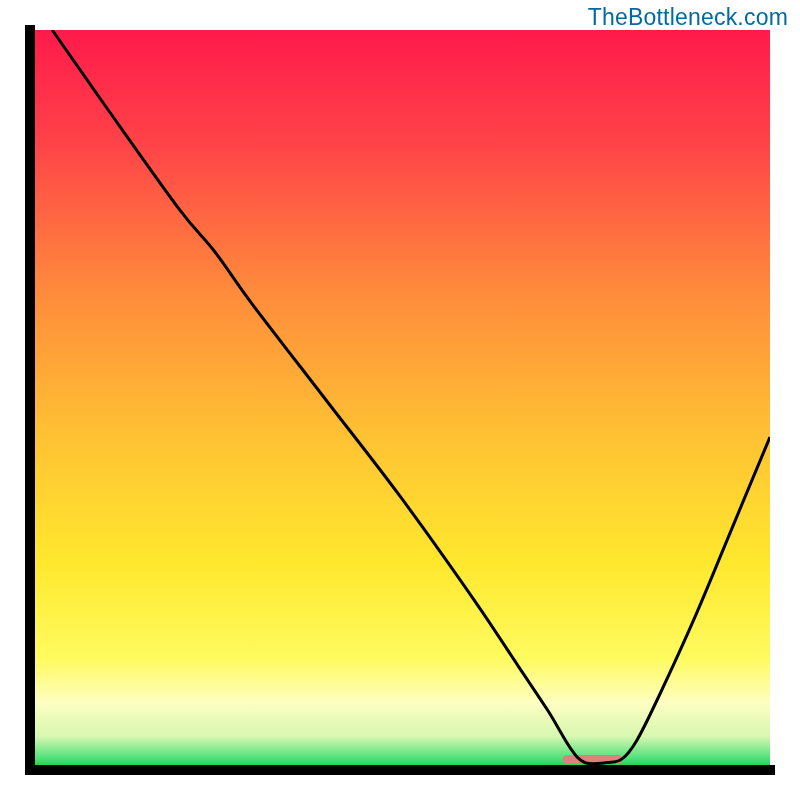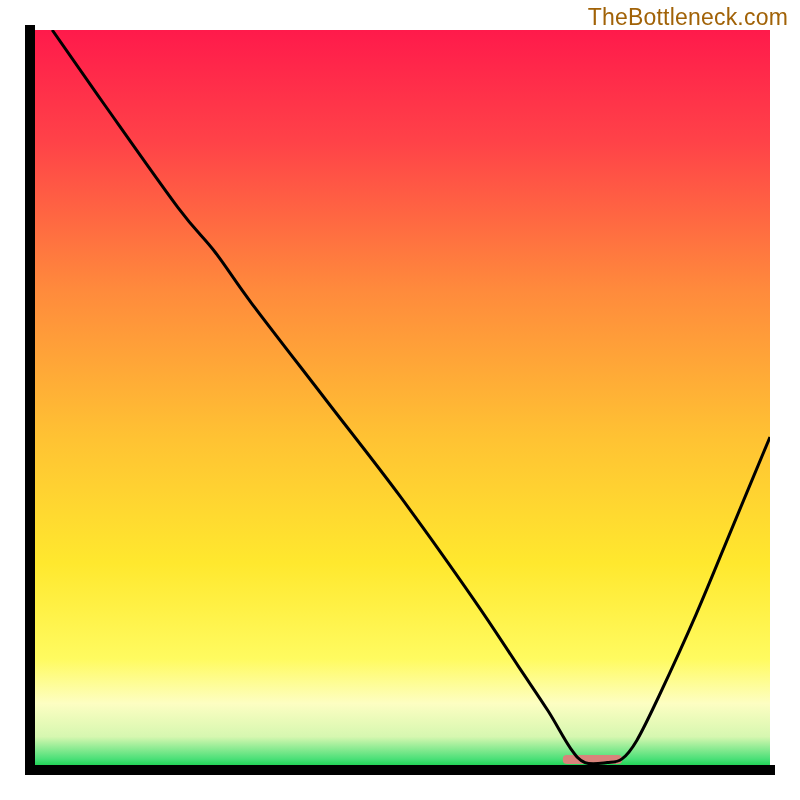--- a/index.html
+++ b/index.html
@@ -12,21 +12,21 @@
   }
   .chart-container {
     position: relative;
     width: 800px;
     height: 800px;
   }
   .watermark {
     position: absolute;
     top: 4px;
     right: 12px;
-    color: #a16207;
+    color: #0369a1;
     font-size: 23px;
     font-weight: 400;
     letter-spacing: 0.2px;
     z-index: 5;
   }
   svg {
     display: block;
   }
 </style>
 </head>

